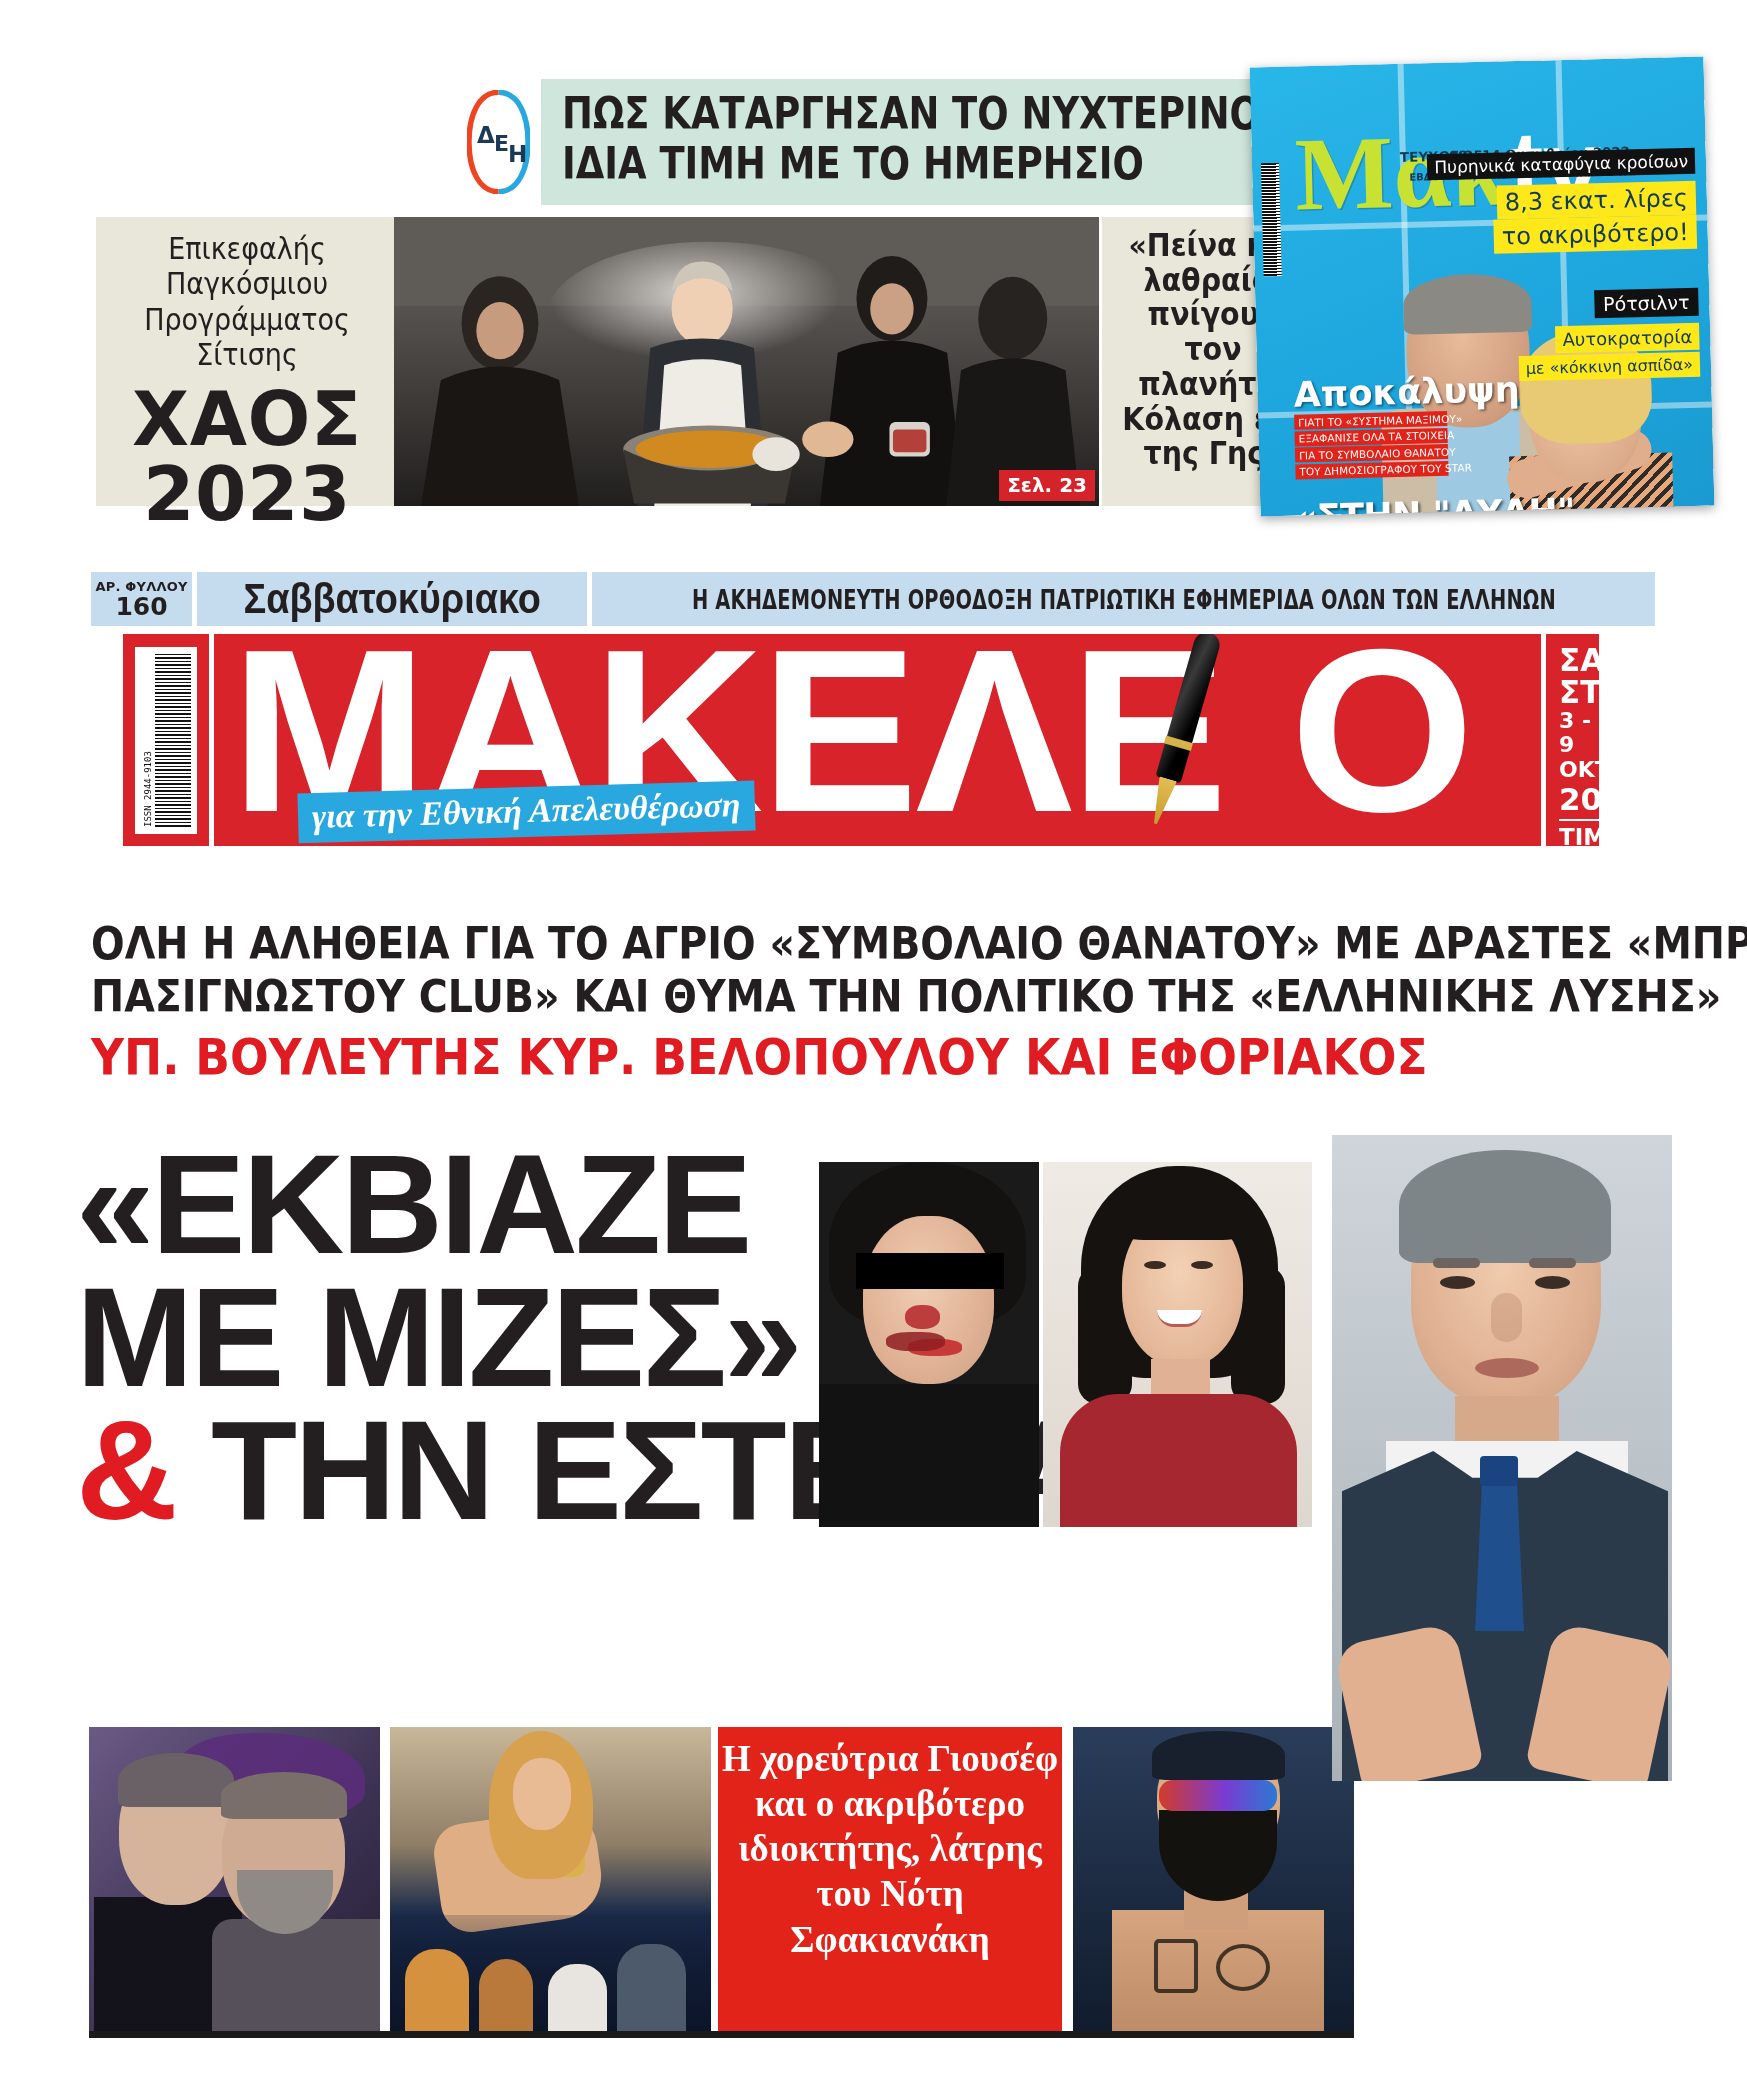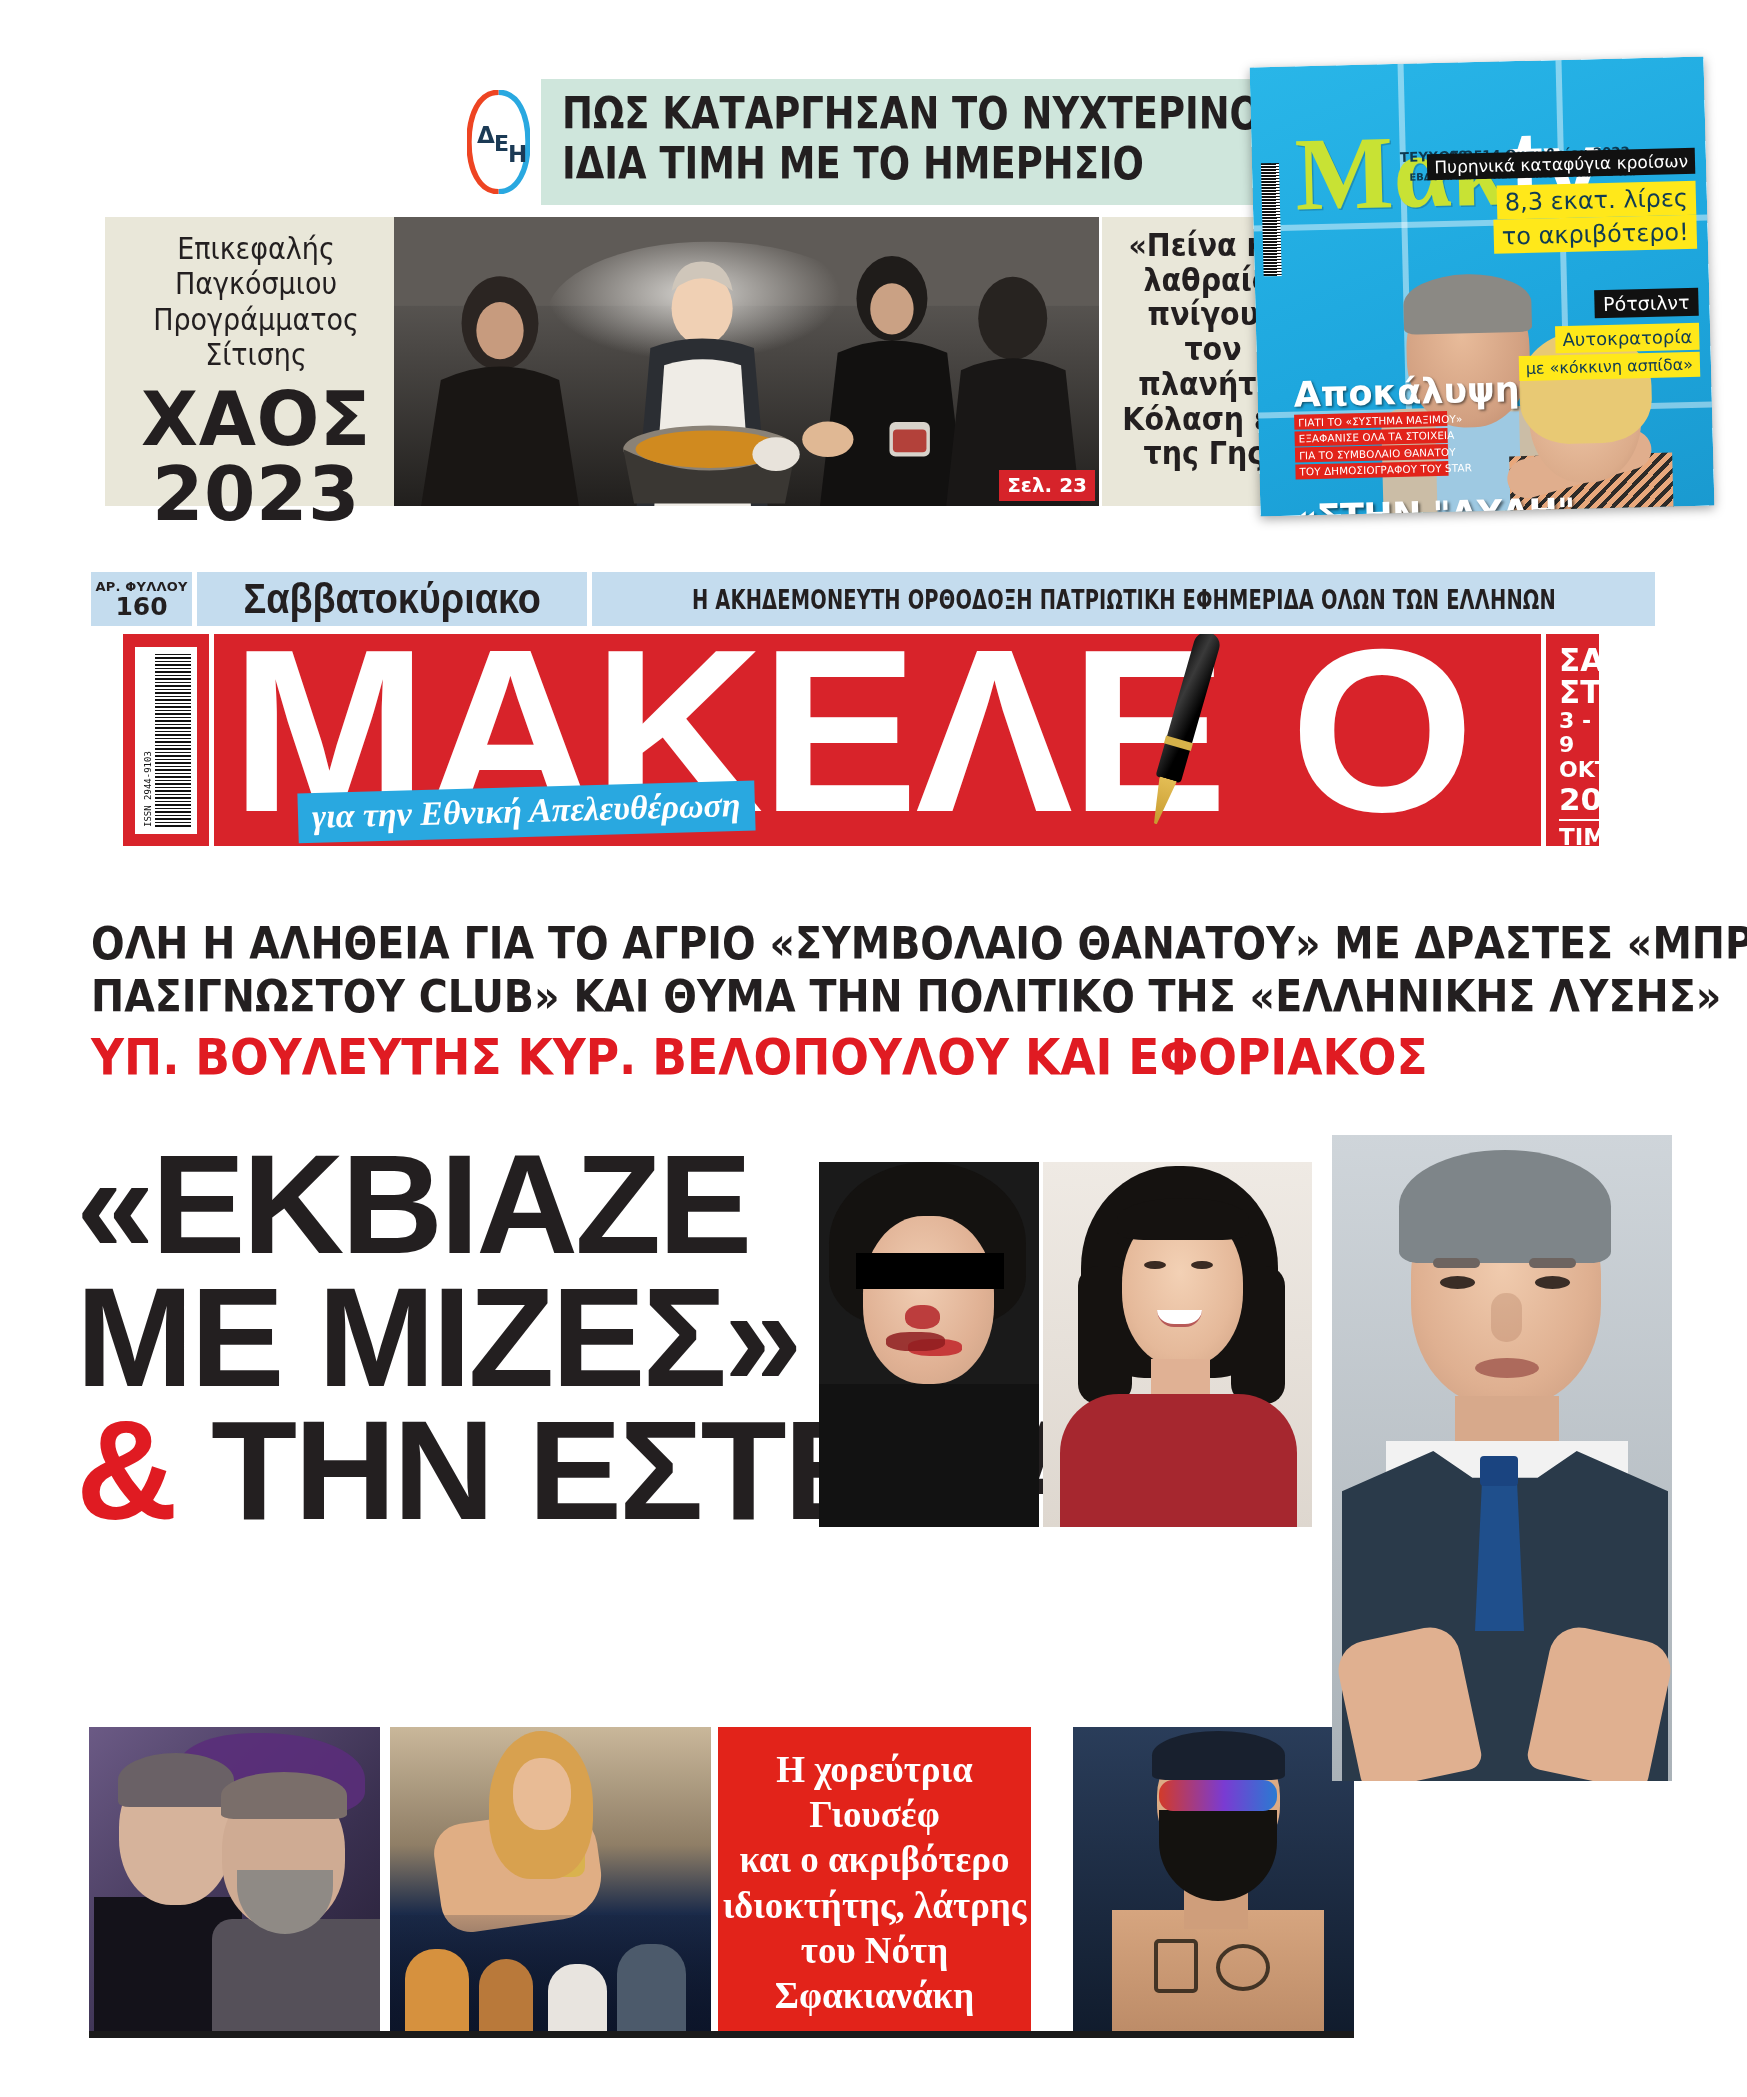--- a/index.html
+++ b/index.html
@@ -31,21 +31,21 @@
               background:#cfe6dc; padding:10px 0 0 21px; }
   .tb-line { font-weight:bold; color:#231f20; font-size:45px; line-height:1.12;
              transform:scaleX(0.82); transform-origin:left center; letter-spacing:0px;
              white-space:nowrap; }
   .sel-badge { display:inline-block; background:#e01b22; color:#fff; font-weight:bold;
                font-size:21px; padding:3px 9px 4px 9px; vertical-align:middle; }
   .tb-line2wrap { display:flex; align-items:center; gap:0; }
 
   
   .row2 { position:absolute; left:91px; top:217px; width:1564px; height:289px; }
-  .r2-left { position:absolute; left:14px; top:0; width:301px; height:289px; background:#e9e7d9;
+  .r2-left { position:absolute; left:5px; top:0; width:301px; height:289px; background:#e9e7d9;
              padding:14px 10px 0 11px; text-align:center; }
   .r2-kicker { font-size:30px; color:#231f20; line-height:1.18; font-weight:normal;
                font-family:"DejaVu Sans", sans-serif; transform:scaleX(0.9); }
   .r2-chaos { font-weight:bold; font-size:74px; color:#231f20; line-height:1.02; margin-top:9px;
               letter-spacing:0.5px; }
   .r2-year { font-weight:bold; font-size:74px; color:#231f20; line-height:1.02; letter-spacing:0.5px; }
   .r2-photo { position:absolute; left:303px; top:0; width:705px; height:289px;
               overflow:hidden; background:#4c4a48; }
   .r2-photo .sel { position:absolute; right:4px; bottom:5px; background:#d6232a; color:#fff;
                    font-weight:bold; font-size:20px; padding:3px 8px 4px 8px; }
@@ -288,22 +288,22 @@
               background:linear-gradient(180deg,rgba(20,30,55,0.2),rgba(12,20,40,0.9)); }
   .b2-p1 { position:absolute; left:15px; bottom:0; width:64px; height:89px; border-radius:30px 30px 0 0;
            background:#d6913e; }
   .b2-p2 { position:absolute; left:89px; bottom:0; width:54px; height:79px; border-radius:27px 27px 0 0;
            background:#b9793a; }
   .b2-p3 { position:absolute; left:158px; bottom:0; width:59px; height:74px; border-radius:27px 27px 0 0;
            background:#e8e4df; }
   .b2-p4 { position:absolute; left:227px; bottom:0; width:69px; height:94px; border-radius:30px 30px 0 0;
            background:#4c5a6b; }
 
-  .b-caption { position:absolute; left:629px; top:0; width:313px; height:311px; background:#e2231a;
-               display:flex; align-items:center; justify-content:center; padding:9px 0; }
+  .b-caption { position:absolute; left:629px; top:0; width:344px; height:311px; background:#e2231a;
+               display:flex; align-items:flex-start; justify-content:center; padding:9px 0; }
   .b-caption .txt { color:#fff; font-weight:bold; font-size:37px; line-height:1.22; text-align:center;
                     font-family:"Liberation Serif", serif; }
 
   .b-ph3 { position:absolute; left:984px; top:0; width:281px; height:311px; overflow:hidden;
            background:#0d1828; }
   .b3-bg { position:absolute; inset:0; background:linear-gradient(180deg,#2a3d5a,#101b2c); }
   .b3-head { position:absolute; left:84px; top:10px; width:123px; height:128px; border-radius:46%;
              background:#dcab85; }
   .b3-cap { position:absolute; left:79px; top:4px; width:133px; height:49px;
             border-radius:50% 50% 10% 10%; background:#18202e; }

